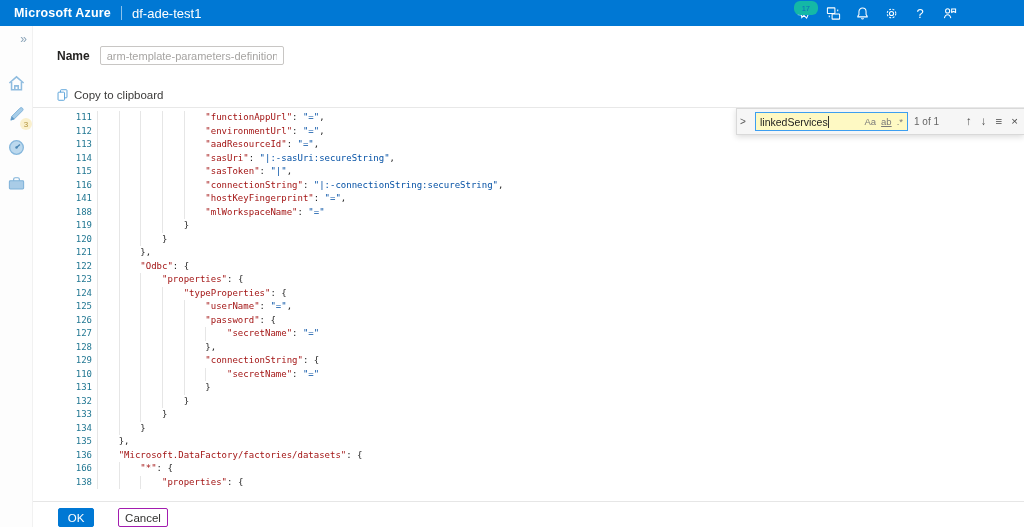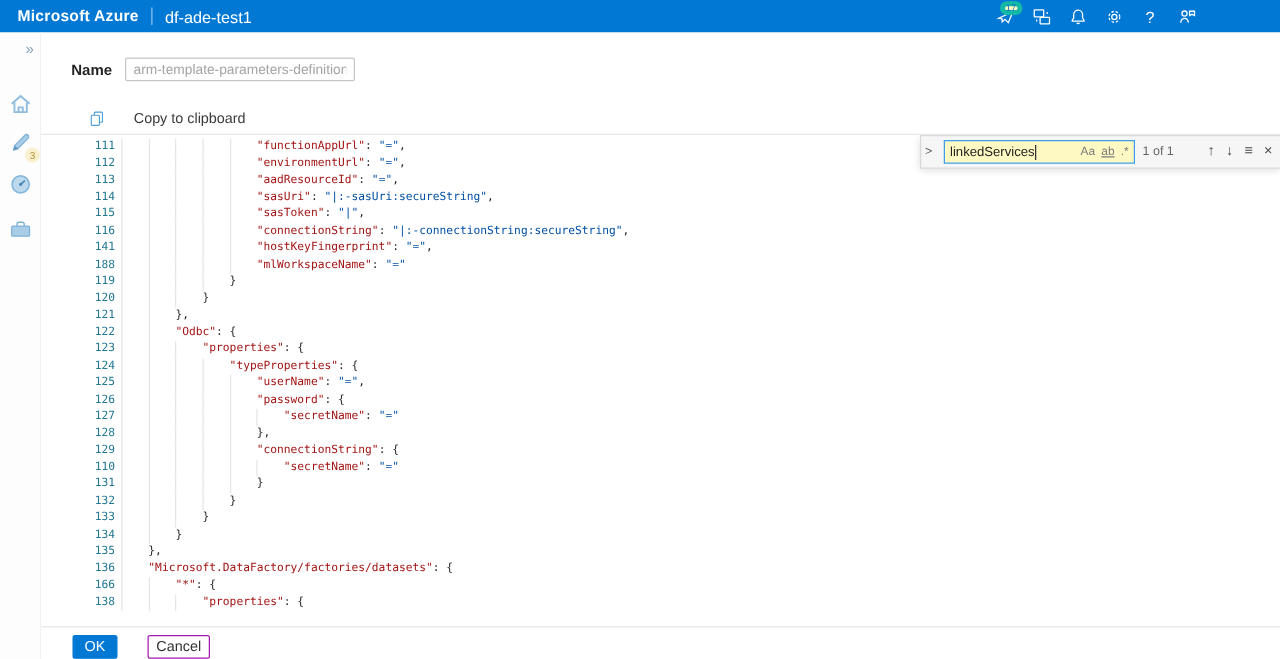--- a/index.html
+++ b/index.html
@@ -13,21 +13,21 @@
   .tb-sep { width:1px; height:14px; background:rgba(255,255,255,.55); margin:0 10px; }
   .tb-title { font-size:13px; font-weight:400; }
   .tb-icons { position:absolute; left:796px; top:0; height:26px; display:flex;
               align-items:center; gap:13px; }
   .tb-icon { position:relative; width:16px; height:16px; display:flex;
              align-items:center; justify-content:center; cursor:pointer; }
   .tb-icon svg { display:block; }
   .tb-badge { position:absolute; top:-4px; right:-6px; min-width:11px; height:11px;
               border-radius:6px; background:#fef9c3; color:#0f6cbd; font-size:7.5px;
               font-weight:normal; display:flex; align-items:center; justify-content:center;
-              padding:0 1px; border:4px solid #14b8a6; }
+              padding:0 1px; border:7px solid #14b8a6; }
   .tb-help { font-size:13px; color:#fff; font-weight:400; }
 
   
   .sidebar { position:absolute; top:26px; left:0; width:33px; bottom:0;
              background:#fdfdfd; border-right:1px solid #f1f1f1; }
   .sb-expand { position:absolute; top:6px; right:5px; color:#8aa3b8; font-size:12px;
                cursor:pointer; }
   .sb-item { position:absolute; left:0; width:33px; height:30px; display:flex;
              align-items:center; justify-content:center; cursor:pointer; }
   .sb-home    { top:42px; }
@@ -40,22 +40,22 @@
 
   
   .main { position:absolute; left:33px; top:26px; right:0; bottom:0; background:#fff; }
 
   .name-row { position:absolute; left:24px; top:20px; display:flex; align-items:center; gap:10px; }
   .name-label { font-size:12px; font-weight:bold; color:#252423; }
   .name-input { width:184px; height:19px; border:1px solid #c8c6c4; border-radius:2px;
                 background:#fff; color:#a6a4a2; font-size:11px; padding:0 6px;
                 font-family:"Liberation Sans", sans-serif; }
 
-  .copy-row { position:absolute; left:38px; top:62px; display:flex; align-items:center;
-              gap:23px; cursor:pointer; }
+  .copy-row { position:absolute; left:23px; top:62px; display:flex; align-items:center;
+              gap:5px; cursor:pointer; }
   .copy-label { font-size:11.5px; color:#3b3a39; }
 
   
   .editor { position:absolute; left:0; right:0; top:81px; height:394px;
             border-top:1px solid #e8e8e8; overflow:hidden; background:#fff; }
   .gutter { position:absolute; left:0; top:3px; width:59px; text-align:right;
             font:9px/13.5px "DejaVu Sans Mono", monospace; color:#237893; }
   .code { position:absolute; left:64px; top:3px; right:0;
           font:9px/13.5px "DejaVu Sans Mono", monospace; color:#252525; }
   .cl { height:13.5px; white-space:pre; cursor:text; }

